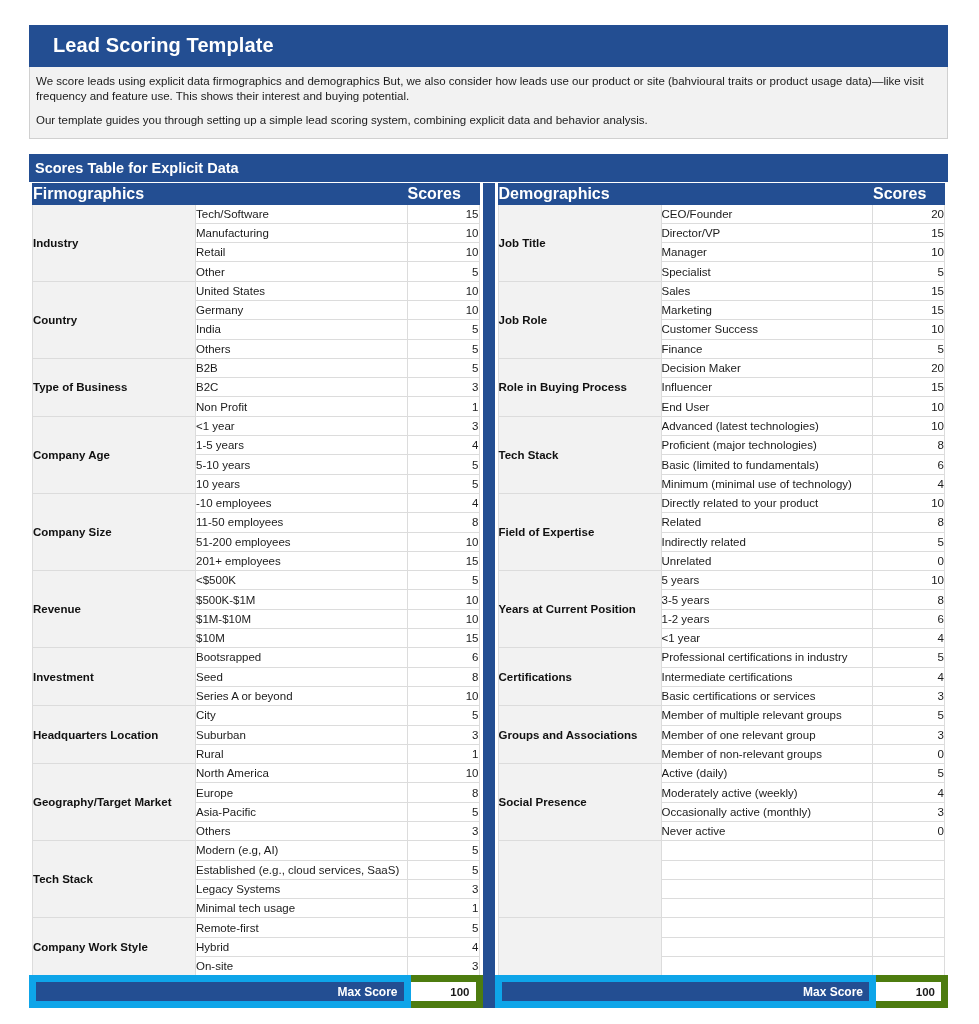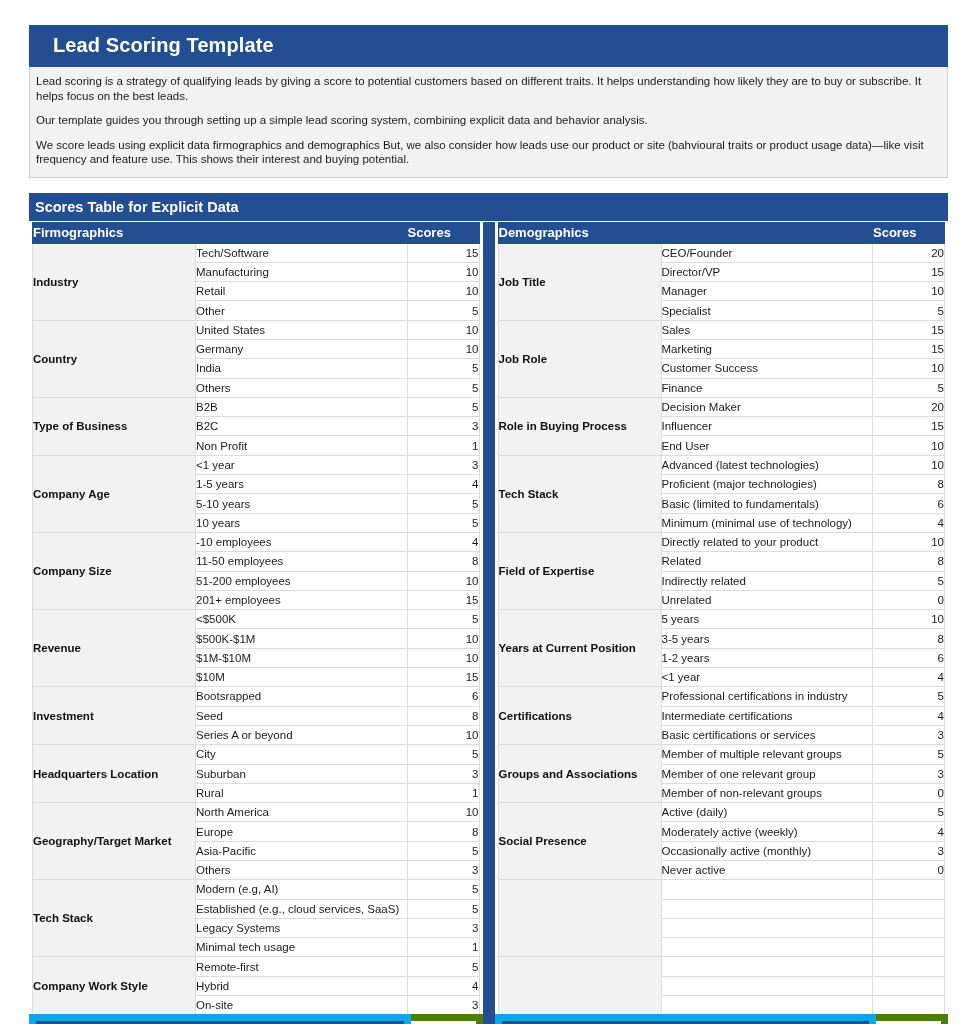--- a/index.html
+++ b/index.html
@@ -83,21 +83,21 @@
     padding: 0;
     vertical-align: middle;
   }
   .col-cat  { width: 163px; }
   .col-val  { width: auto; }
   .col-score{ width: 72px; }
 
   thead th {
     background: #234E92;
     color: #ffffff;
-    font-size: 13px;
+    font-size: 16px;
     font-weight: bold;
     text-align: left;
     height: 20px;
     padding: 0 5px;
     border: 1px solid #234E92;
     white-space: nowrap;
   }
   thead th.score-h { text-align: left; }
 
   tbody td {
@@ -148,23 +148,22 @@
   }
 </style>
 </head>
 <body>
 
 <div class="page">
 
   <div class="title-band">Lead Scoring Template</div>
 
   <div class="intro">
-    <p>Lead scoring is a strategy of qualifying leads by giving a score to potential customers based on different traits. It helps understanding how likely they are to buy or subscribe. It helps focus on the best leads.</p>
+    <p>We score leads using explicit data firmographics and demographics  But, we also consider how leads use our product or site (bahvioural traits or product usage data)—like visit frequency and feature use. This shows their interest and buying potential.</p>
     <p>Our template guides you through setting up a simple lead scoring system, combining explicit data and behavior analysis.</p>
-    <p>We score leads using explicit data firmographics and demographics  But, we also consider how leads use our product or site (bahvioural traits or product usage data)—like visit frequency and feature use. This shows their interest and buying potential.</p>
   </div>
 
   <div class="section-band">Scores Table for Explicit Data</div>
 
   <div class="tables">
 
     <div class="tbl-wrap">
       <table class="score">
         <colgroup>
           <col class="col-cat">

